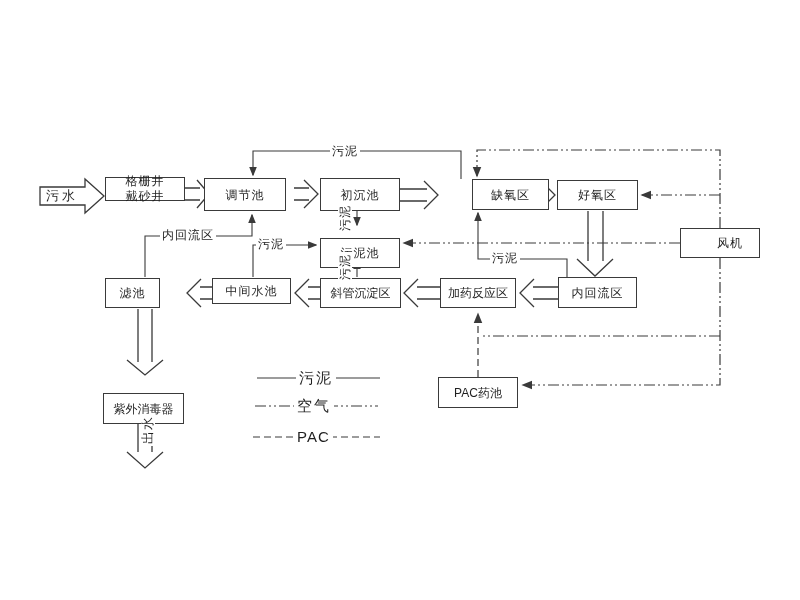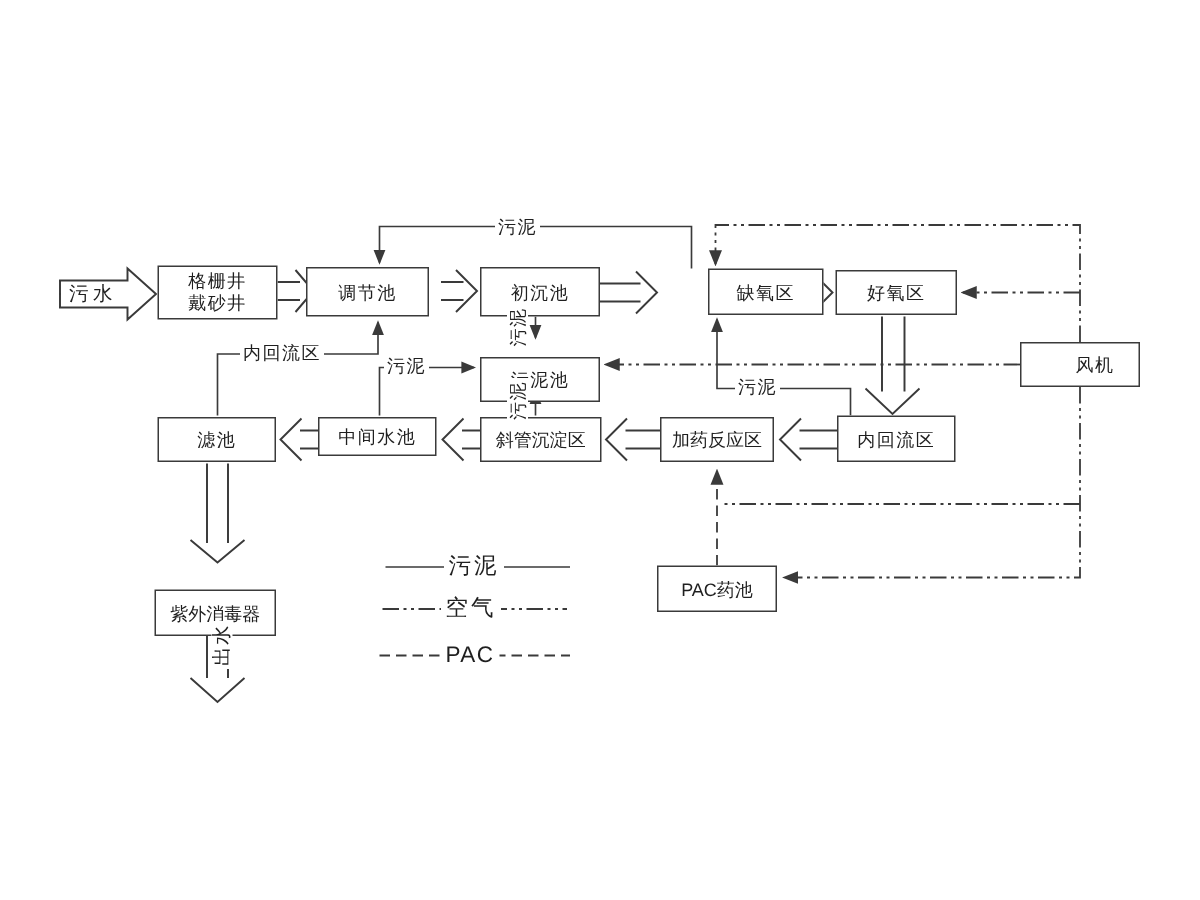--- a/index.html
+++ b/index.html
@@ -111,21 +111,21 @@
 
     <g>
       <path class="ln" d="M257,378 H380"></path>
       <path class="dd" d="M255,406 H378"></path>
       <path class="dsh" d="M253,437 H380"></path>
     </g>
   </svg>
 
   <div class="entry-text" style="left:46px; top:189px;">污水</div>
 
-  <div class="node" style="left:105px; top:177px; width:80px; height:36px; line-height:15px;">
+  <div class="node" style="left:105px; top:177px; width:80px; height:24px; line-height:15px;">
     <span>格栅井</span>
     <span>戴砂井</span>
   </div>
 
   <div class="node" style="left:204px; top:178px; width:82px; height:33px;">
     <span>调节池</span>
   </div>
 
   <div class="node" style="left:320px; top:178px; width:80px; height:33px;">
     <span>初沉池</span>
@@ -156,21 +156,21 @@
   </div>
 
   <div class="node" style="left:440px; top:278px; width:76px; height:30px; letter-spacing:0;">
     <span>加药反应区</span>
   </div>
 
   <div class="node" style="left:212px; top:278px; width:79px; height:26px;">
     <span>中间水池</span>
   </div>
 
-  <div class="node" style="left:105px; top:278px; width:79px; height:30px;">
+  <div class="node" style="left:105px; top:278px; width:55px; height:30px;">
     <span>滤池</span>
   </div>
 
   <div class="node" style="left:103px; top:393px; width:81px; height:31px; letter-spacing:0;">
     <span>紫外消毒器</span>
   </div>
 
   <div class="node" style="left:438px; top:377px; width:80px; height:31px; letter-spacing:0;">
     <span>PAC药池</span>
   </div>

